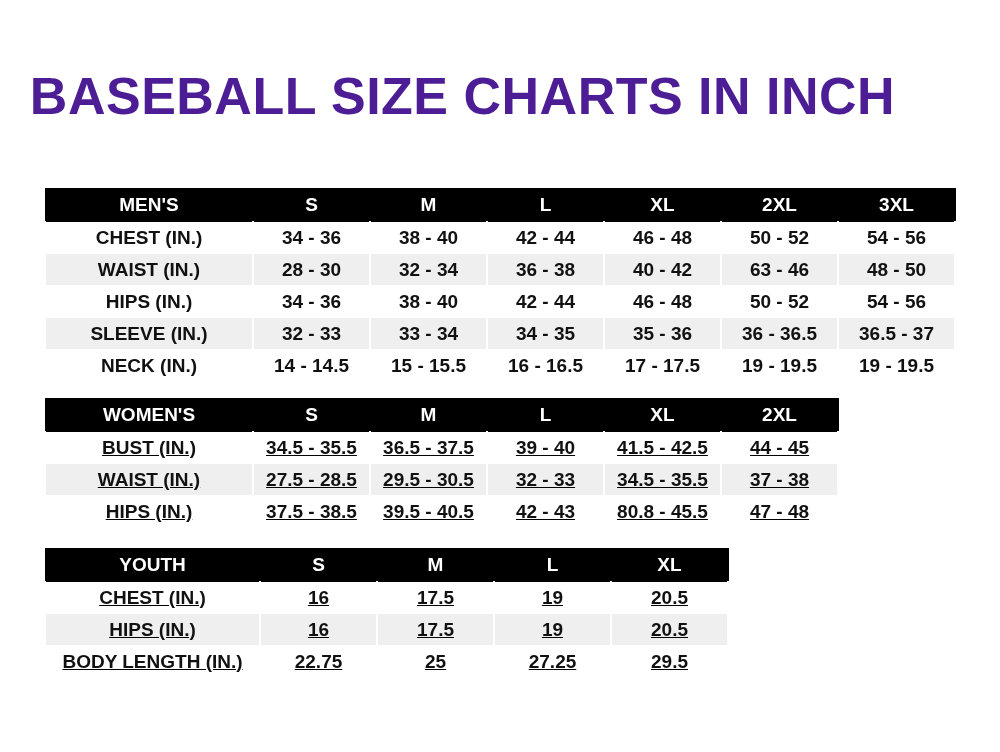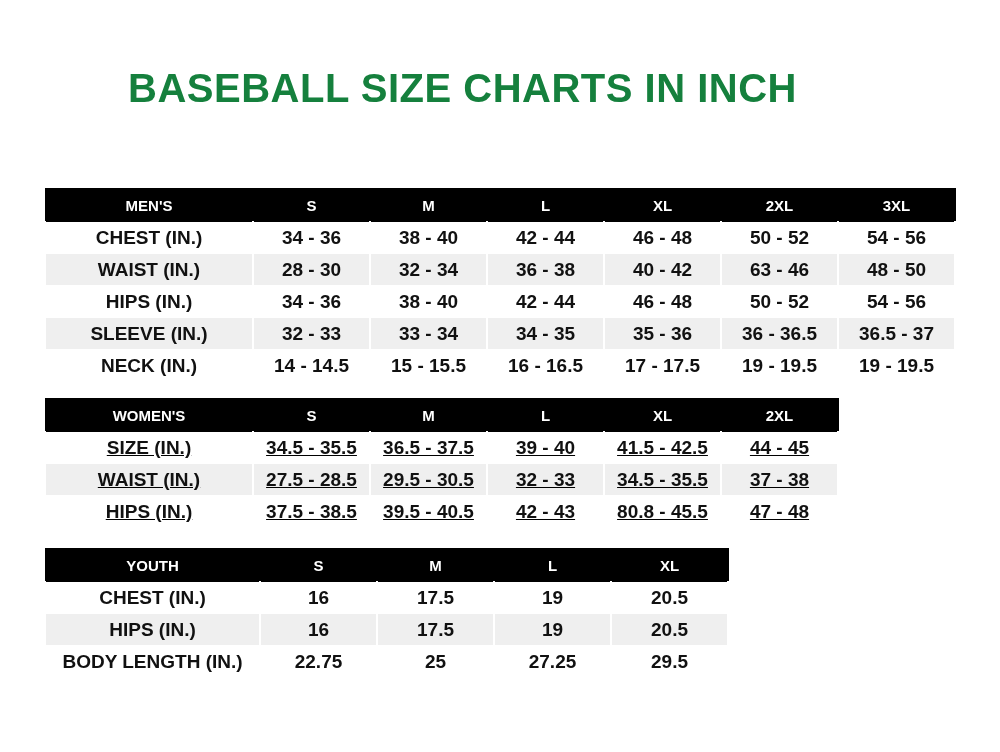--- a/index.html
+++ b/index.html
@@ -20,24 +20,24 @@
     height: 752px;
     position: relative;
     background: #ffffff;
   }
   .main-title {
     position: absolute;
     top: 66px;
     left: 0;
     width: 925px;
     text-align: center;
-    font-size: 40px;
+    font-size: 52px;
     font-weight: bold;
     letter-spacing: 0.5px;
-    color: #15803d;
+    color: #4c1d95;
     font-family: "Liberation Sans", sans-serif;
   }
 
   table.size-table {
     border-collapse: collapse;
     table-layout: fixed;
     font-family: "Liberation Sans", sans-serif;
   }
 
   table.size-table td, table.size-table th {
@@ -49,21 +49,21 @@
     height: 31px;
     vertical-align: middle;
     color: #111111;
     white-space: nowrap;
   }
 
   
   table.size-table thead th {
     background: #000000;
     color: #ffffff;
-    font-size: 15px;
+    font-size: 19px;
     height: 32px;
     border: 1px solid #000000;
   }
   table.size-table thead th.label-head {
     text-align: center;
   }
 
   
   table.size-table tbody tr.row-odd td {
     background: #ffffff;
@@ -89,21 +89,21 @@
     box-shadow: inset 0 0 0 0 transparent;
   }
 
   
   table.size-table tbody td {
     outline: 0;
   }
 
   #tbl-mens  { top: 188px; left: 44px; width: 912px; }
   #tbl-womens{ top: 398px; left: 44px; width: 790px; }
-  #tbl-youth { top: 548px; left: 44px; width: 682px; }
+  #tbl-youth { top: 548px; left: 44px; width: 682px; text-decoration: underline; }
 
   #tbl-mens col.c0 { width: 208px; }
   #tbl-mens col.cx { width: 117px; }
 
   #tbl-womens col.c0 { width: 208px; }
   #tbl-womens col.cx { width: 117px; }
 
   #tbl-youth col.c0 { width: 215px; }
   #tbl-youth col.cx { width: 117px; }
 </style>
@@ -198,21 +198,21 @@
         <th class="label-head">WOMEN'S</th>
         <th>S</th>
         <th>M</th>
         <th>L</th>
         <th>XL</th>
         <th>2XL</th>
       </tr>
     </thead>
     <tbody>
       <tr class="row-odd">
-        <td class="rowlabel">SIZE (IN.)</td>
+        <td class="rowlabel">BUST (IN.)</td>
         <td>34.5 - 35.5</td>
         <td>36.5 - 37.5</td>
         <td>39 - 40</td>
         <td>41.5 - 42.5</td>
         <td>44 - 45</td>
       </tr>
       <tr class="row-even">
         <td class="rowlabel">WAIST (IN.)</td>
         <td>27.5 - 28.5</td>
         <td>29.5 - 30.5</td>

